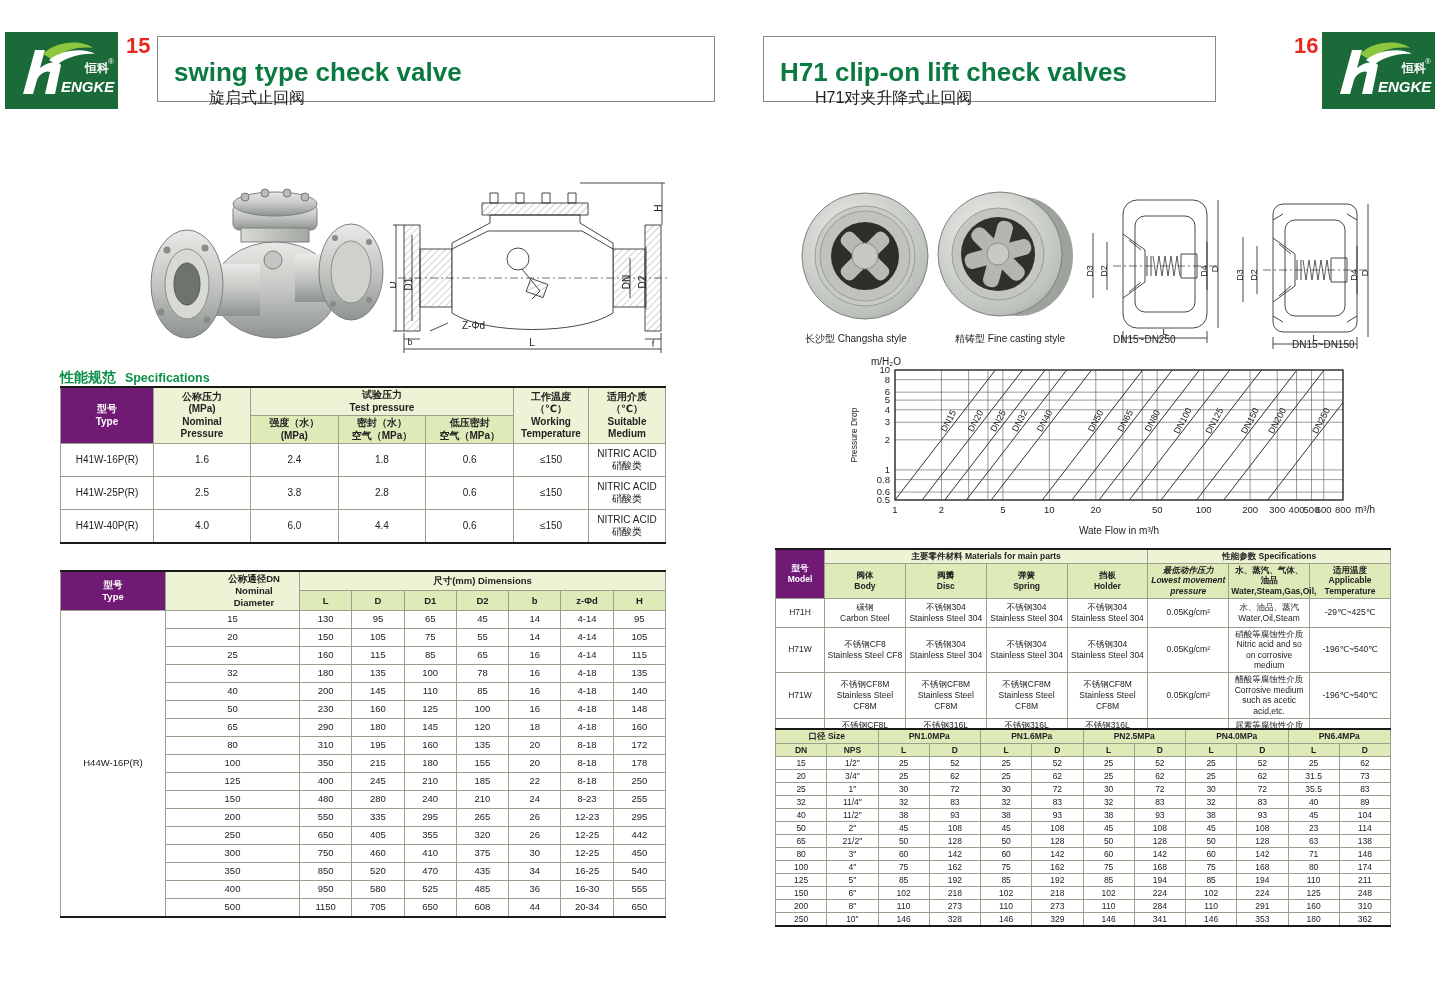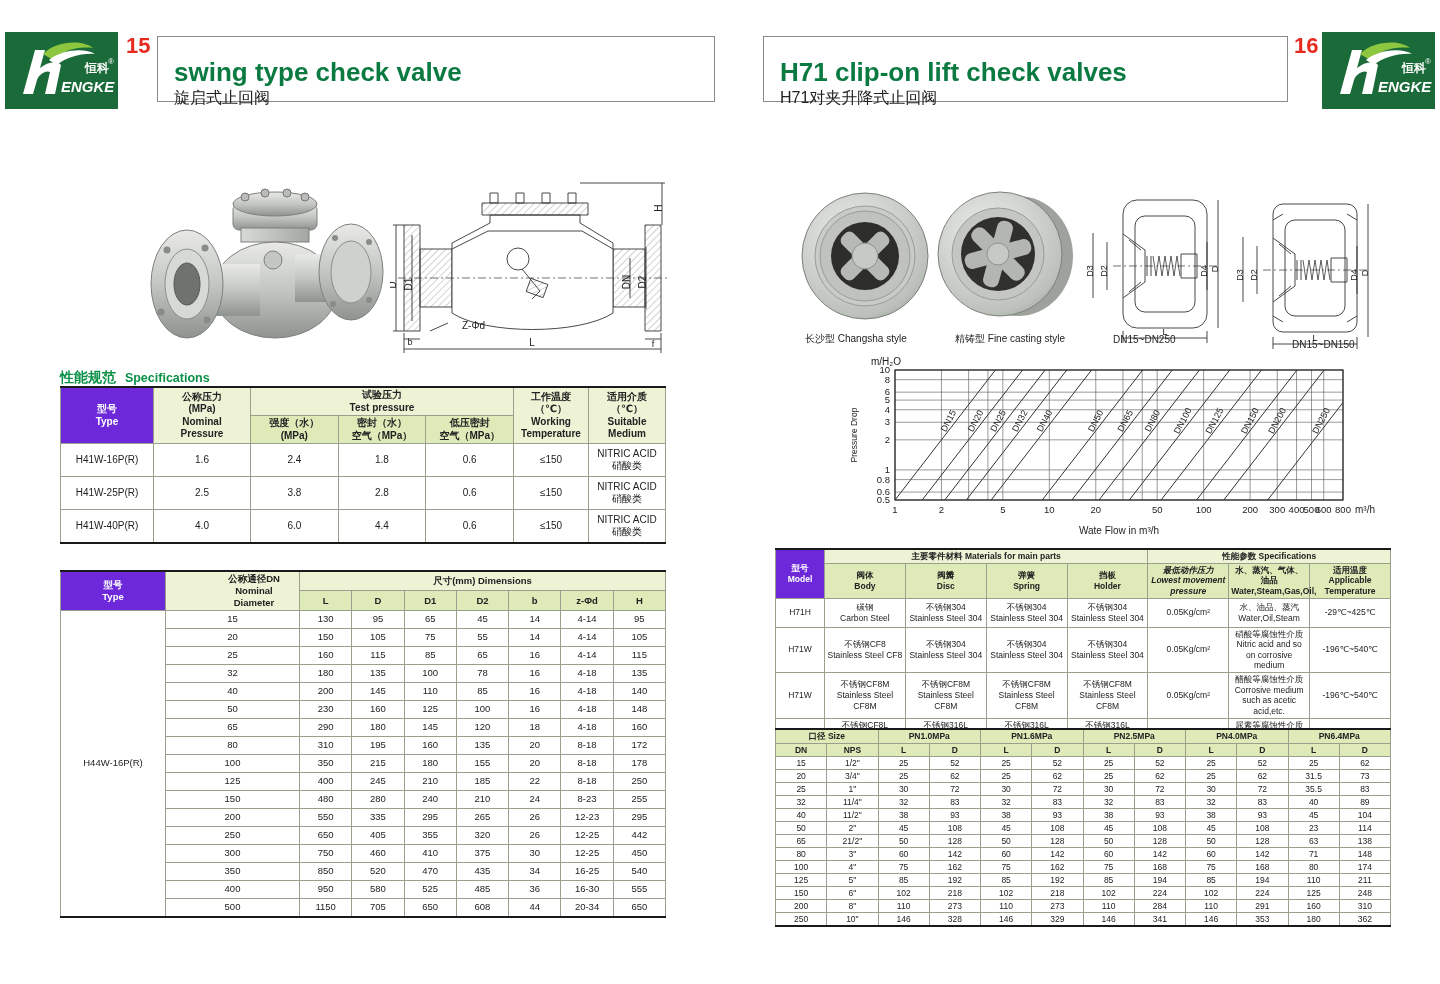--- a/index.html
+++ b/index.html
@@ -7,34 +7,34 @@
           font-family:"Liberation Sans","DejaVu Sans",sans-serif;color:#222;}
 
   
   .logo-box{position:absolute;width:113px;height:77px;background:#1b6a39;}
   .logo-box svg{display:block;}
   .page-num{position:absolute;font-size:22px;font-weight:bold;color:#e62a1f;
             font-family:"Liberation Sans",sans-serif;}
   .title-box{position:absolute;height:66px;border:1px solid #8a8a8a;background:#fff;
              padding:20px 0 0 16px;box-sizing:border-box;}
   .title-en{font-size:26px;font-weight:bold;color:#0a7a40;letter-spacing:0px;line-height:30px;}
-  .title-cn{font-size:16px;color:#222;line-height:22px;}
+  .title-cn{font-size:16px;color:#222;line-height:22px;margin-left:35px;}
 
   
   .sec-title{position:absolute;font-weight:bold;}
   .sec-title .cn{color:#0b9147;font-size:14px;font-weight:bold;}
   .sec-title .en{color:#0b9147;font-size:12.5px;font-weight:bold;}
   .unit-note{position:absolute;font-size:9px;color:#333;text-align:right;}
 
   
   table.tbl{position:absolute;border-collapse:collapse;table-layout:fixed;
             border-top:2px solid #1a1a1a;border-bottom:2px solid #1a1a1a;background:#fff;}
   table.tbl th, table.tbl td{border:1px solid #9aa08e;text-align:center;vertical-align:middle;
             white-space:pre-line;padding:1px 2px;line-height:1.25;}
-  th.dark{background:#6d28d9;color:#fff;font-weight:bold;}
+  th.dark{background:#701a75;color:#fff;font-weight:bold;}
   th.light{background:#eef3d6;color:#222;font-weight:bold;}
   th.mid{background:#dfeab9;color:#222;font-weight:bold;}
   td.cell{background:#fff;color:#222;font-weight:normal;}
 
   #spec-table{left:60px;top:386px;width:606px;font-size:10px;}
   #spec-table td{height:30px;}
   #dim-table{left:60px;top:570px;width:606px;font-size:9.5px;}
   #dim-table td{height:17px;padding:0 2px;}
   #materials-table{left:775px;top:548px;width:616px;font-size:8.5px;}
   #materials-table td{height:26px;}
@@ -64,21 +64,21 @@
       <text x="80" y="40" font-size="12" font-weight="bold" fill="#ffffff">恒科</text>
       <text x="103" y="32" font-size="8" fill="#ffffff">®</text>
     </svg>
   </div>
   <div class="page-num" style="left:126px;top:33px;">15</div>
   <div class="title-box" style="left:157px;top:36px;width:558px;">
     <div class="title-en">swing type check valve</div>
     <div class="title-cn">旋启式止回阀</div>
   </div>
 
-  <div class="title-box" style="left:763px;top:36px;width:525px;">
+  <div class="title-box" style="left:763px;top:36px;width:453px;">
     <div class="title-en">H71 clip-on lift check valves</div>
     <div class="title-cn">H71对夹升降式止回阀</div>
   </div>
   <div class="page-num" style="left:1294px;top:33px;">16</div>
   <div class="logo-box" style="left:1322px;top:32px;">
     <svg width="113" height="77" viewBox="0 0 113 77">
       <path d="M18,62 L30,18 L40,18 L35,36 C42,30 52,28 56,33 L50,62 L40,62 L45,40 C41,38 34,42 32,48 L28,62 Z" fill="#ffffff"></path>
       <path d="M38,22 C52,8 78,8 88,16 C74,14 58,18 48,28 Z" fill="#8dc63f"></path>
       <path d="M44,28 C58,17 80,16 90,22 C76,21 62,25 52,33 Z" fill="#ffffff"></path>
       <text x="56" y="60" font-size="15" font-style="italic" font-weight="bold" fill="#ffffff">ENGKE</text>

